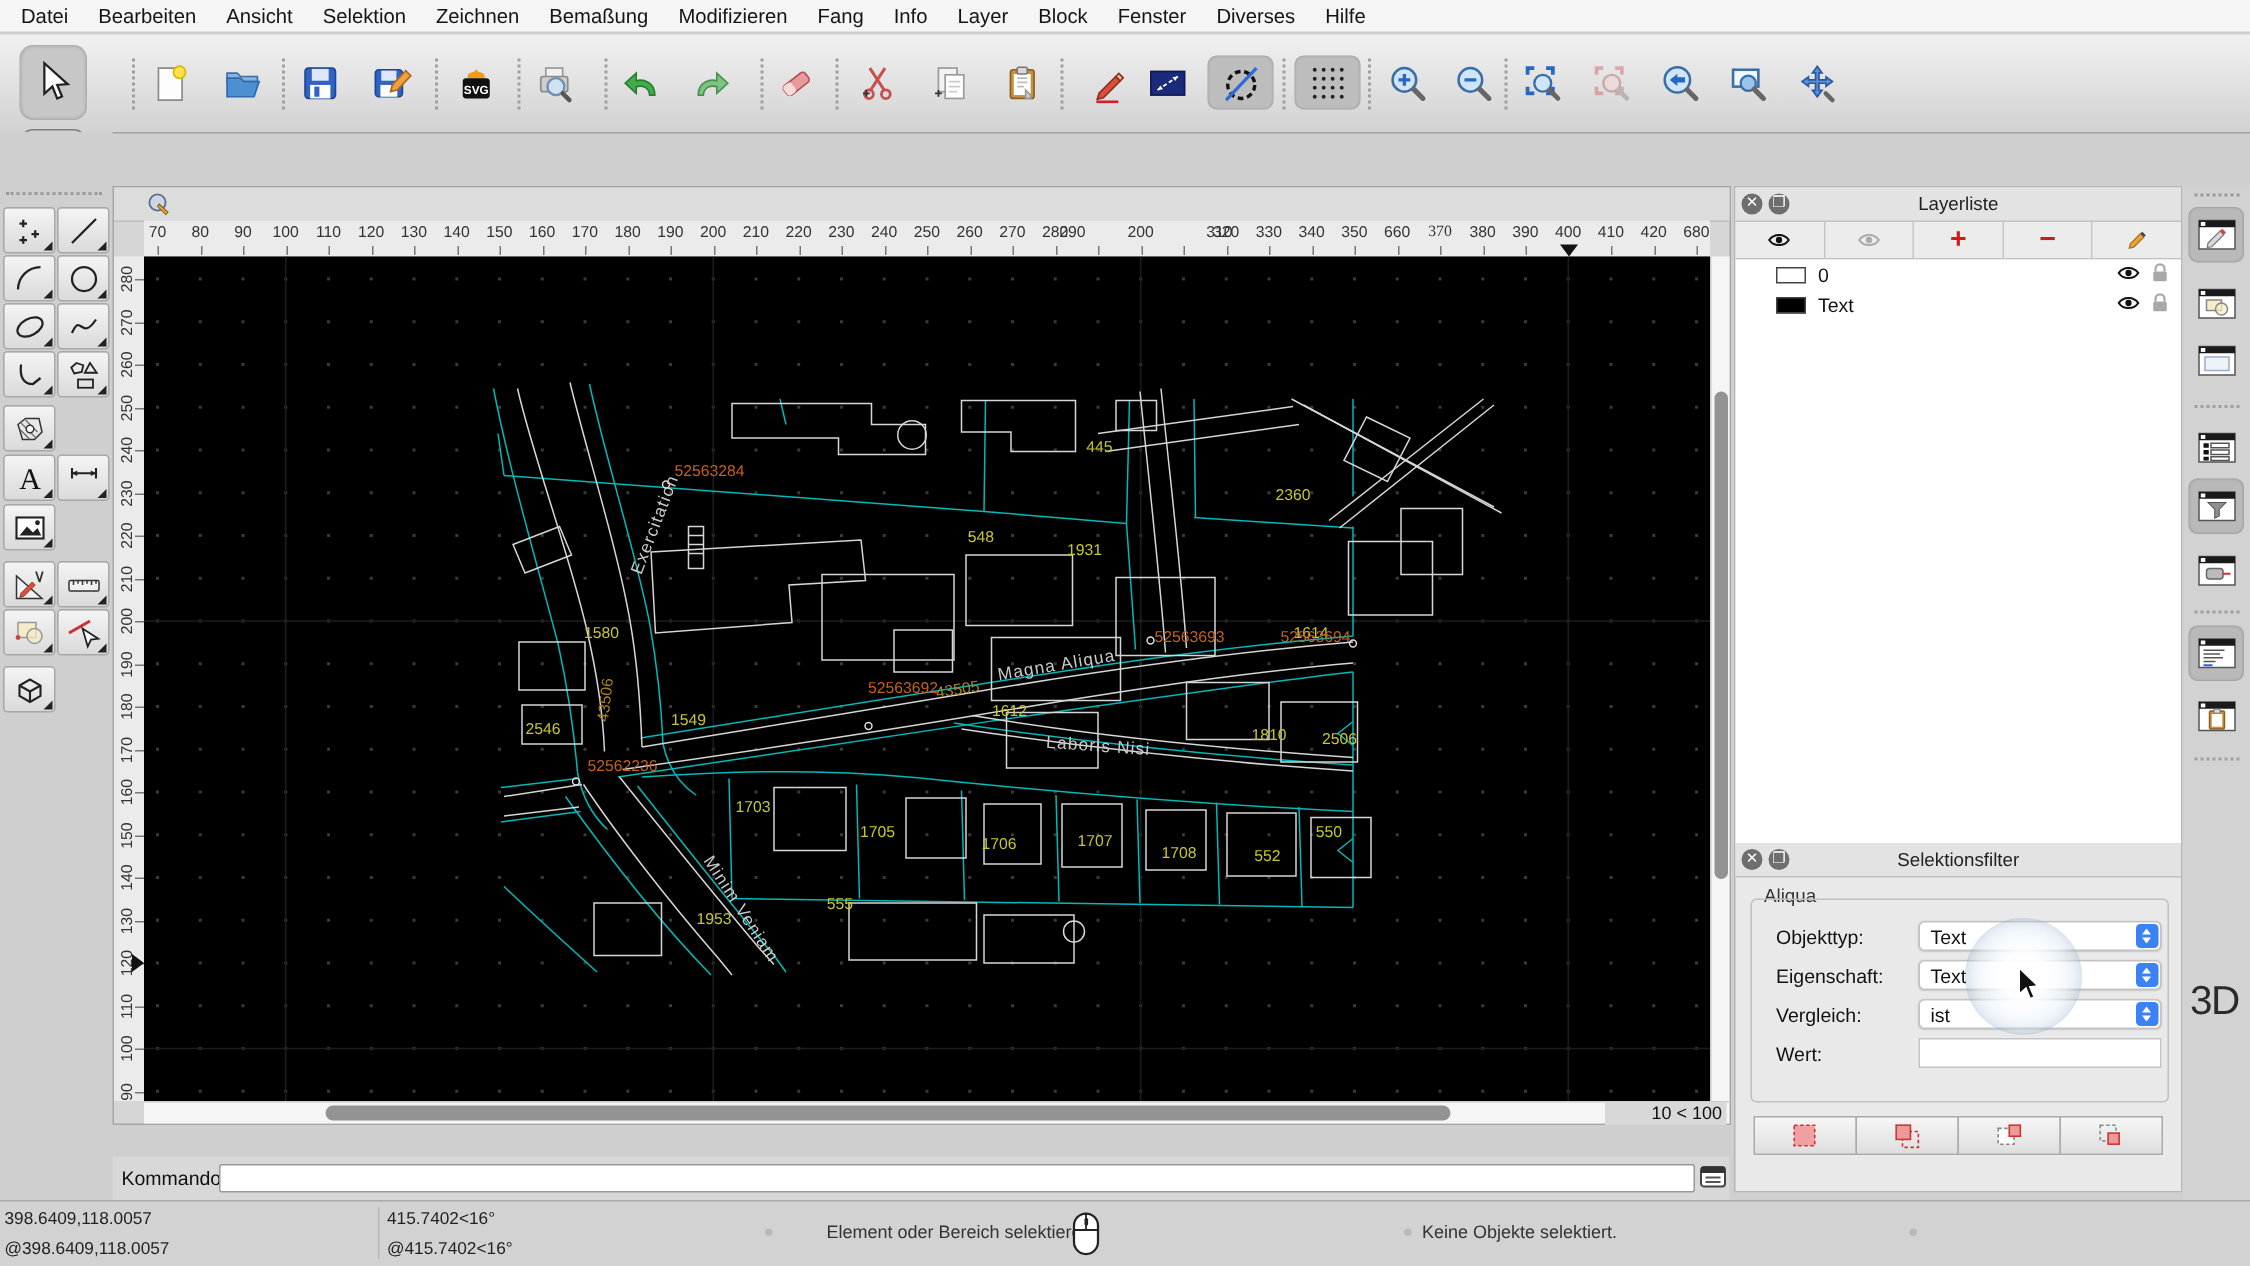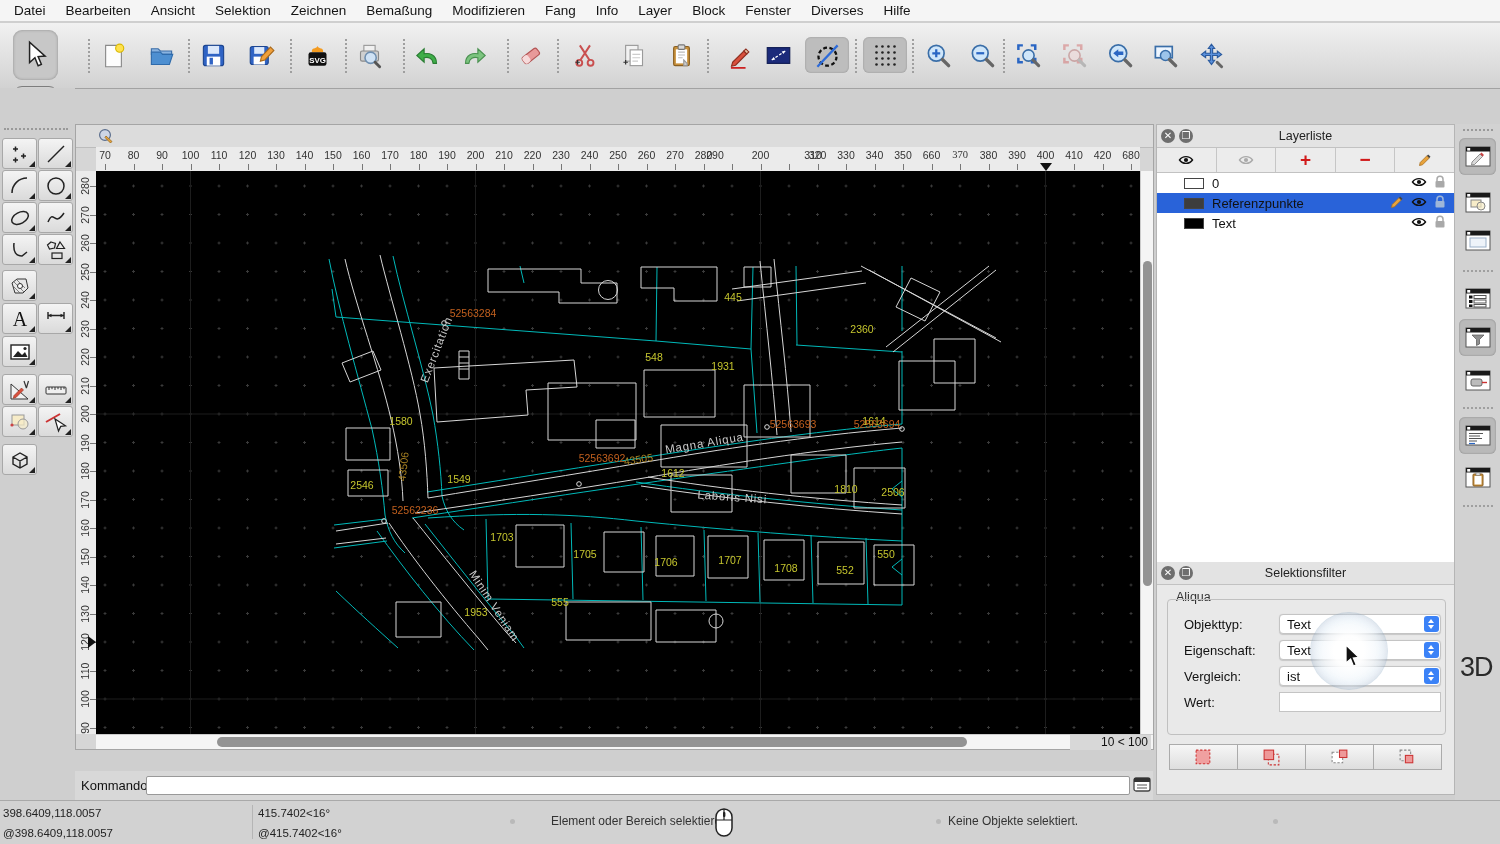--- a/index.html
+++ b/index.html
@@ -809,38 +809,20 @@
       <span><svg width="16" height="12" viewBox="0 0 16 12">
                 <path d="M1.5 6 C4.5 1.5 11.5 1.5 14.5 6 C11.5 10.5 4.5 10.5 1.5 6z" fill="none" stroke="#111" stroke-width="1.4"></path>
                 <circle cx="8" cy="6" r="2.1" fill="#111"></circle>
               </svg></span>
       <span><svg width="12" height="14" viewBox="0 0 12 14">
                 <path d="M3 6 V4.2 a3 3 0 0 1 6 0 V6" fill="none" stroke="#a9a9a9" stroke-width="1.5"></path>
                 <rect x="1.5" y="6" width="9" height="6.5" rx="1" fill="#a9a9a9"></rect>
               </svg></span>
           </div>
         </div>
-        <div class="lrow selected">
-          <div class="swatch" style="background:#3d3d3d"></div>
-    <div class="lname">Referenzpunkte</div>
-    <div class="ricons">
-            <span><svg width="14" height="14" viewBox="0 0 14 14">
-                <path d="M1.5 12.5 l.7-3 L9 2.7 l2.3 2.3 -6.8 6.8z" fill="#e8a33c" stroke="#a86f1e" stroke-width=".8"></path>
-                <path d="M9 2.7 l1.2-1.2 2.3 2.3 -1.2 1.2z" fill="#444"></path>
-              </svg></span>
-      <span><svg width="16" height="12" viewBox="0 0 16 12">
-                <path d="M1.5 6 C4.5 1.5 11.5 1.5 14.5 6 C11.5 10.5 4.5 10.5 1.5 6z" fill="none" stroke="#111" stroke-width="1.4"></path>
-                <circle cx="8" cy="6" r="2.1" fill="#111"></circle>
-              </svg></span>
-      <span><svg width="12" height="14" viewBox="0 0 12 14">
-                <path d="M3 6 V4.2 a3 3 0 0 1 6 0 V6" fill="none" stroke="#9fb6d8" stroke-width="1.5"></path>
-                <rect x="1.5" y="6" width="9" height="6.5" rx="1" fill="#9fb6d8"></rect>
-              </svg></span>
-          </div>
-        </div>
         <div class="lrow">
           <div class="swatch" style="background:#000000"></div>
     <div class="lname">Text</div>
     <div class="ricons">
       <span><svg width="16" height="12" viewBox="0 0 16 12">
                 <path d="M1.5 6 C4.5 1.5 11.5 1.5 14.5 6 C11.5 10.5 4.5 10.5 1.5 6z" fill="none" stroke="#111" stroke-width="1.4"></path>
                 <circle cx="8" cy="6" r="2.1" fill="#111"></circle>
               </svg></span>
       <span><svg width="12" height="14" viewBox="0 0 12 14">
                 <path d="M3 6 V4.2 a3 3 0 0 1 6 0 V6" fill="none" stroke="#a9a9a9" stroke-width="1.5"></path>

